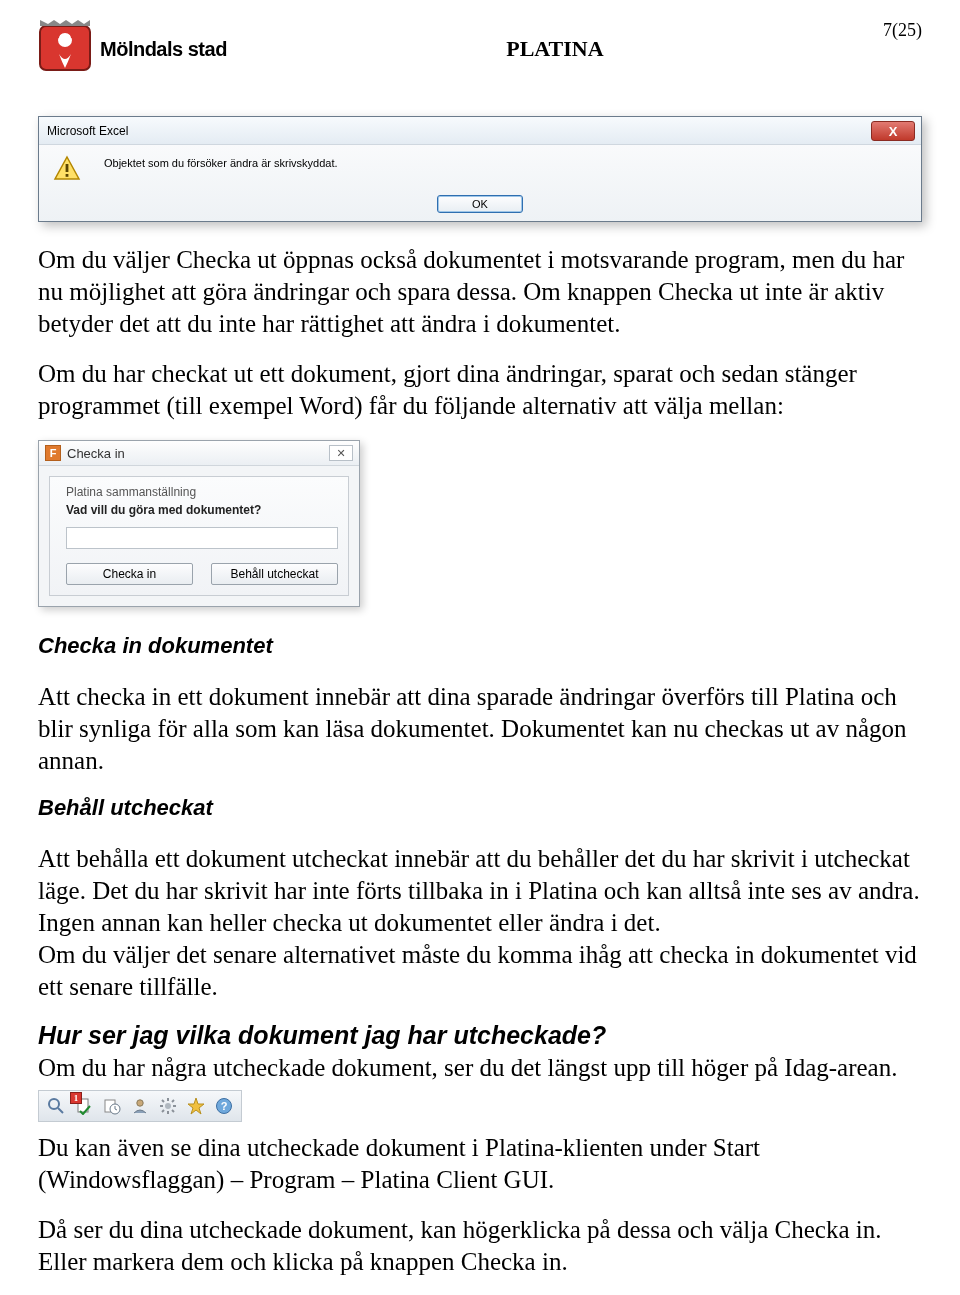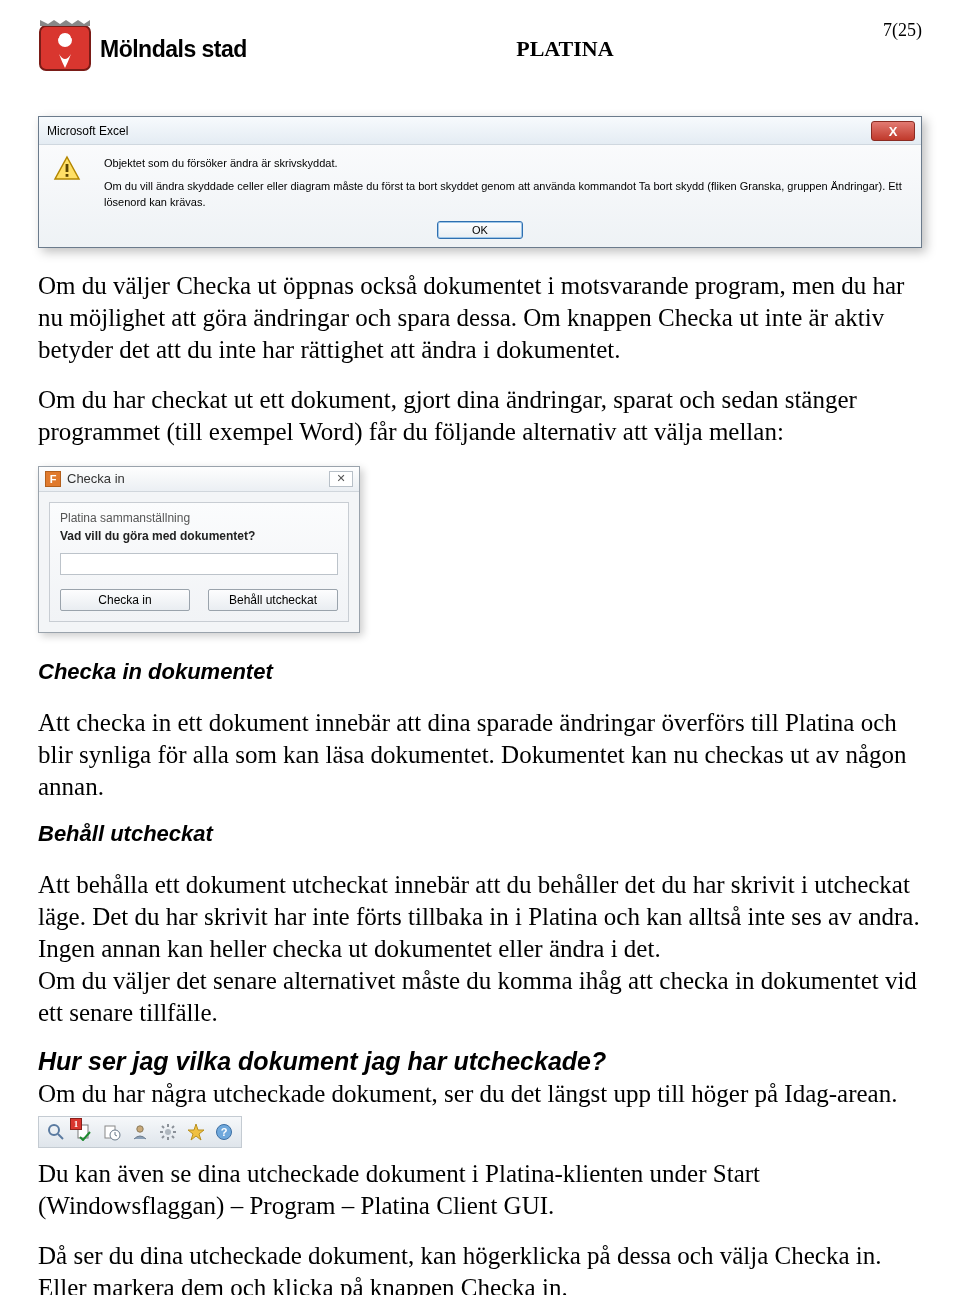--- a/index.html
+++ b/index.html
@@ -6,21 +6,21 @@
   body {
     margin: 0;
     background: #fff;
     font-family: "Times New Roman", Times, serif;
     color: #000;
     width: 960px;
   }
   .page { padding: 18px 38px 40px 38px; position: relative; }
   .header-row { display: flex; align-items: flex-start; }
   .logo-block { display: flex; align-items: center; gap: 8px; }
-  .logo-text { font-family: Arial, sans-serif; font-weight: 700; font-size: 23px; letter-spacing: -0.5px; }
+  .logo-text { font-family: Arial, sans-serif; font-weight: 700; font-size: 20px; letter-spacing: -0.5px; }
   .header-title { flex: 1; text-align: center; font-weight: 700; font-size: 22px; margin-top: 18px; }
   .page-num { font-size: 18px; white-space: nowrap; margin-top: 2px; }
 
   
   .excel-dialog {
     margin-top: 36px;
     border: 1px solid #6b7b8c;
     background: linear-gradient(#fdfdfe, #eef2f5);
     box-shadow: 4px 4px 10px rgba(0,0,0,0.25);
     font-family: "Segoe UI", Tahoma, sans-serif;
@@ -81,21 +81,21 @@
   }
   .checka-x {
     width: 24px; height: 16px; border:1px solid #b8c0c8;
     background:#fff; font-size:11px; color:#555;
     display:flex; align-items:center; justify-content:center;
   }
   .checka-inner {
     margin: 10px;
     border: 1px solid #c8cdd3;
     background: linear-gradient(#fbfcfd,#f1f3f6);
-    padding: 8px 10px 10px 10px;
+    padding: 8px 10px 10px 16px;
     font-size: 12px;
   }
   .checka-sub { color:#555; margin-bottom:4px; }
   .checka-q { font-weight:700; color:#222; margin-bottom:10px; }
   .checka-input { height:22px; background:#fff; border:1px solid #bcc3ca; margin-bottom:14px; }
   .checka-btns { display:flex; gap:18px; }
   .c-btn {
     flex:1; padding:3px 6px; font-size:12px;
     background:linear-gradient(#fdfdfe,#e9edf1);
     border:1px solid #9aa3ac; border-radius:2px; text-align:center;
@@ -155,21 +155,20 @@
       <div class="warn-icon">
         <svg width="28" height="28" viewBox="0 0 28 28">
           <polygon points="14,2 26,24 2,24" fill="#ffe066" stroke="#b38600" stroke-width="1.5"></polygon>
           <rect x="12.6" y="9" width="2.8" height="8" fill="#5a4400"></rect>
           <rect x="12.6" y="19" width="2.8" height="2.8" fill="#5a4400"></rect>
         </svg>
       </div>
       <div class="excel-msgs">
         <div>Objektet som du försöker ändra är skrivskyddat.</div>
         <div style="height:6px"></div>
-        <div>Om du vill ändra skyddade celler eller diagram måste du först ta bort skyddet genom att använda kommandot Ta bort skydd (fliken Granska, gruppen Ändringar). Ett lösenord kan krävas.</div>
       </div>
     </div>
     <div class="excel-btnrow">
       <div class="excel-ok">OK</div>
     </div>
   </div>
 
   <div class="body-text">
     <p>Om du väljer Checka ut öppnas också dokumentet i motsvarande program, men du har nu möjlighet att göra ändringar och spara dessa. Om knappen Checka ut inte är aktiv betyder det att du inte har rättighet att ändra i dokumentet.</p>
     <p>Om du har checkat ut ett dokument, gjort dina ändringar, sparat och sedan stänger programmet (till exempel Word) får du följande alternativ att välja mellan:</p>

